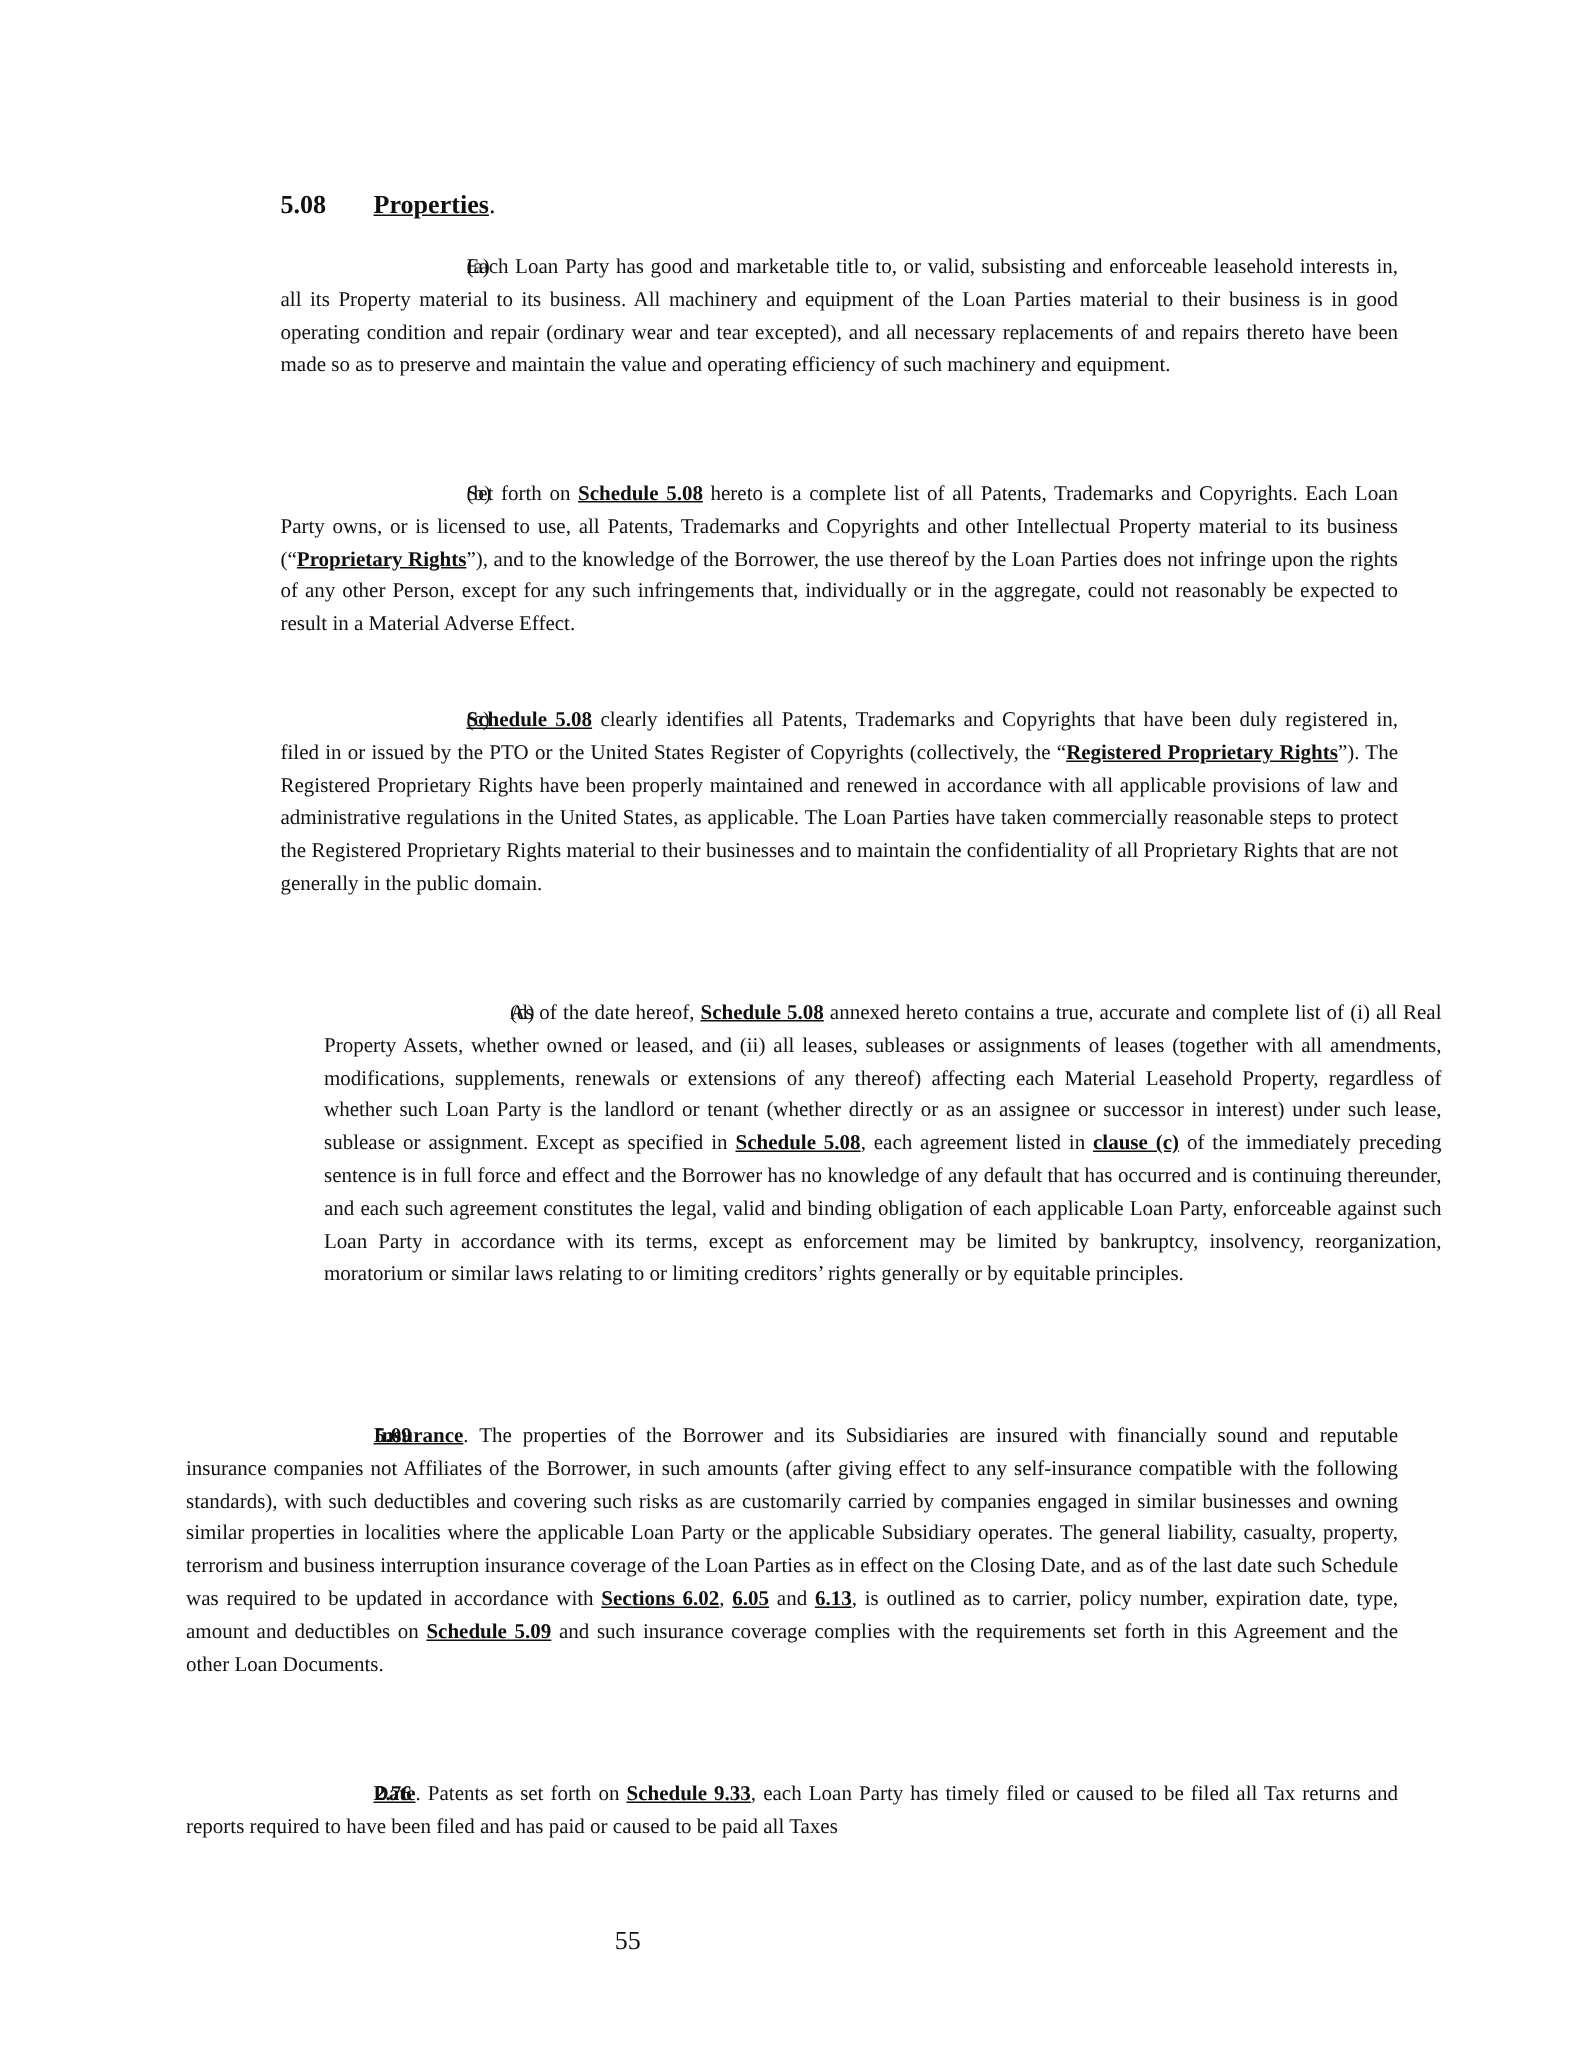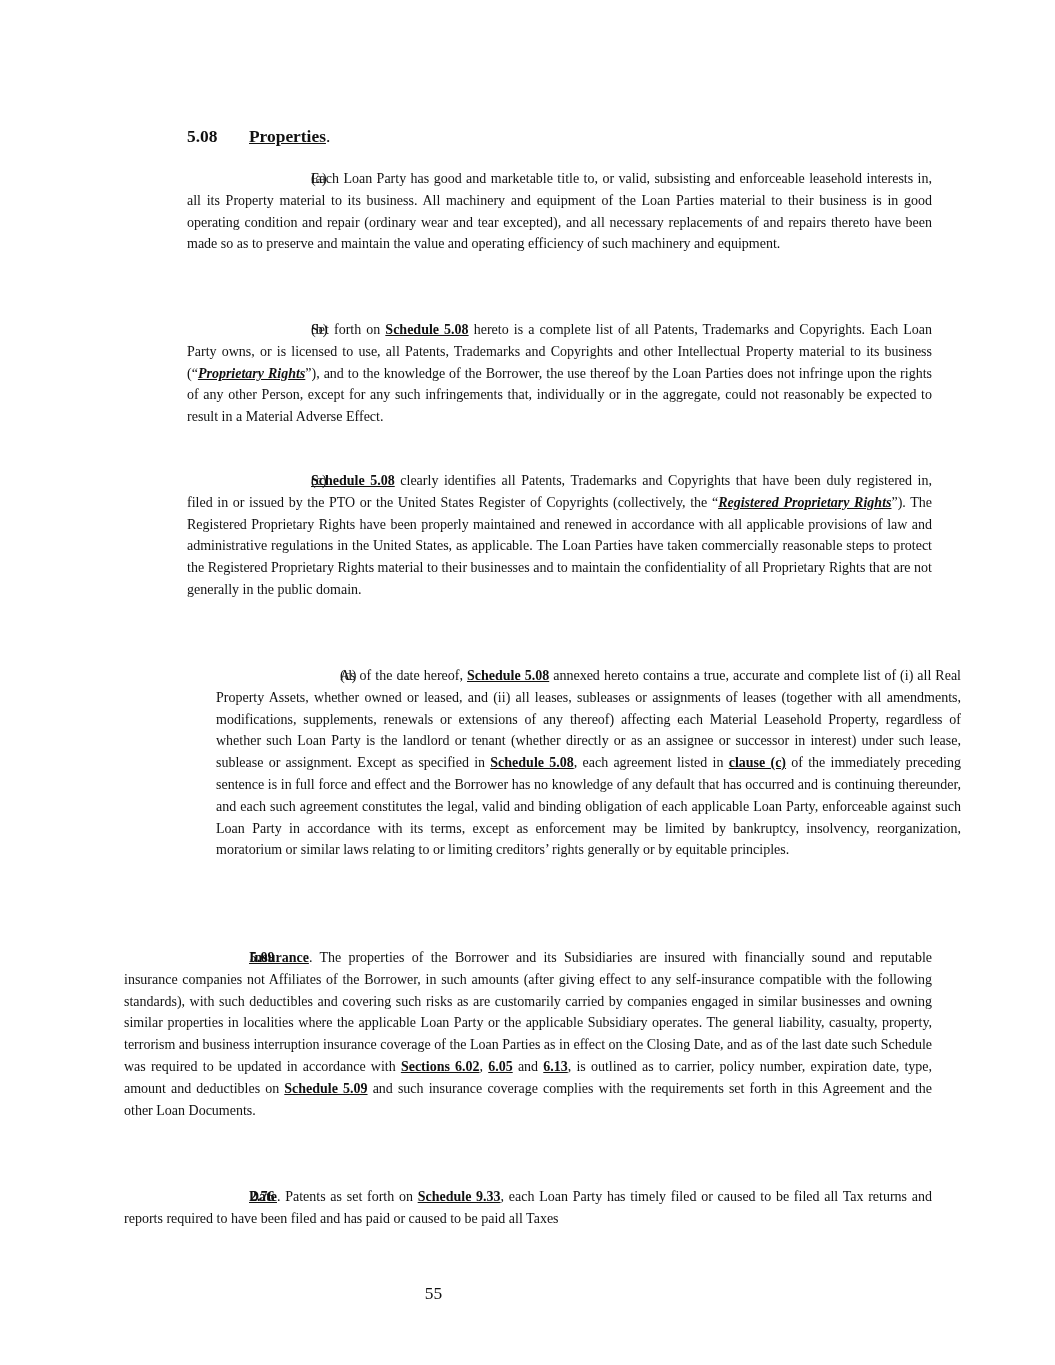--- a/index.html
+++ b/index.html
@@ -14,28 +14,28 @@
     font-size: 14px;
     line-height: 21.8px;
     text-align: justify;
     margin: 0;
   }
   .sec-heading { position: absolute; left: 187px; top: 125px; font-size: 17.4px; line-height: 22px; margin: 0; }
   .num { font-weight: bold; display: inline-block; width: 62px; }
   .title { font-weight: bold; text-decoration: underline; }
   .lbl { display: inline-block; width: 62px; }
   .ul { text-decoration: underline; font-weight: bold; }
-  .bi { font-weight: bold; font-style: italic; text-decoration: underline; }
+  .bi { font-weight: bold; text-decoration: underline; }
   #p-a { left: 187px; top: 168px; width: 745px; text-indent: 62px; }
   #p-b { left: 187px; top: 319px; width: 745px; text-indent: 62px; }
   #p-c { left: 187px; top: 470px; width: 745px; text-indent: 62px; }
   #p-d { left: 187px; top: 665px; width: 745px; text-indent: 62px; margin-left: 29px; }
   #p-509 { left: 124px; top: 947px; width: 808px; text-indent: 63px; }
   #p-510 { left: 124px; top: 1186px; width: 808px; text-indent: 63px; }
-  .pagenum { position: absolute; left: 0; width: 837px; top: 1283px; text-align: center; font-size: 17.4px; margin-left: 15px; }
+  .pagenum { position: absolute; left: 0; width: 837px; top: 1283px; text-align: center; font-size: 17.4px; }
 </style>
 </head>
 <body>
 
 <div class="page">
 
   <p class="sec-heading"><span class="num">5.08</span><span class="title">Properties</span><span>.</span></p>
 
   <p class="para" id="p-a"><span class="lbl">(a)</span><span>Each Loan Party has good and marketable title to, or valid, subsisting and enforceable leasehold interests in, all its Property material to its business.  All machinery and equipment of the Loan Parties material to their business is in good operating condition and repair (ordinary wear and tear excepted), and all necessary replacements of and repairs thereto have been made so as to preserve and maintain the value and operating efficiency of such machinery and equipment.</span></p>
 

